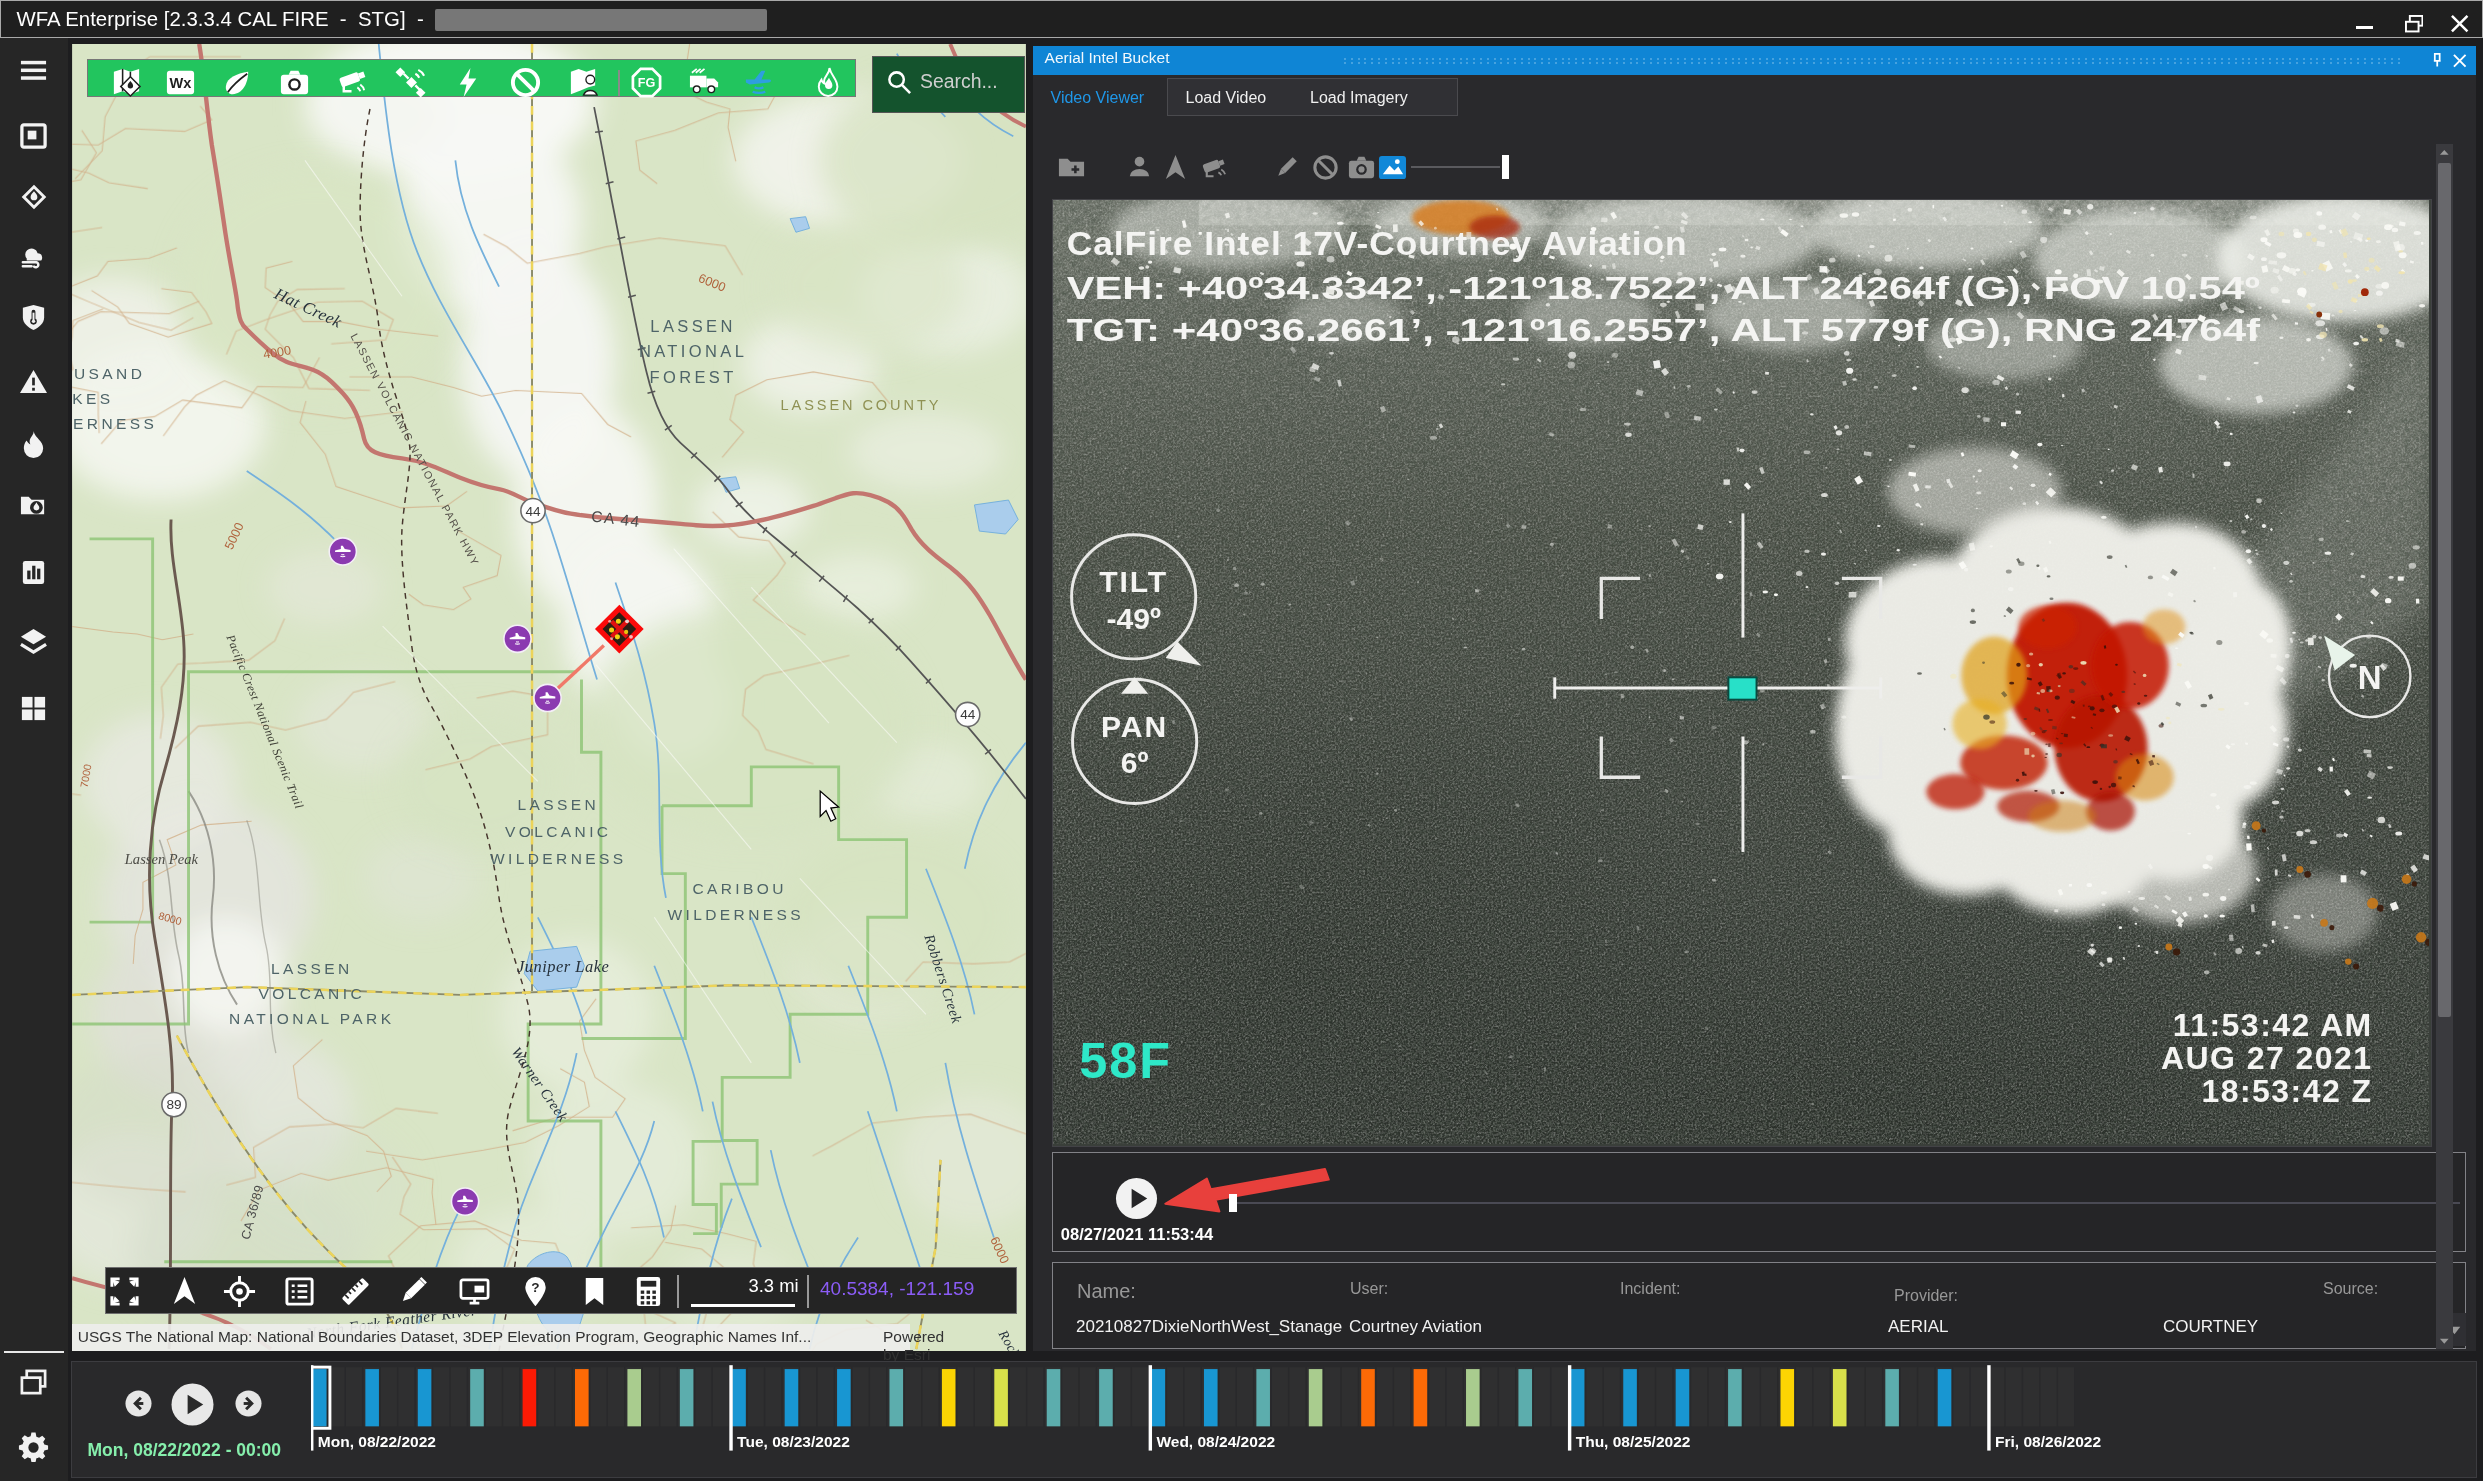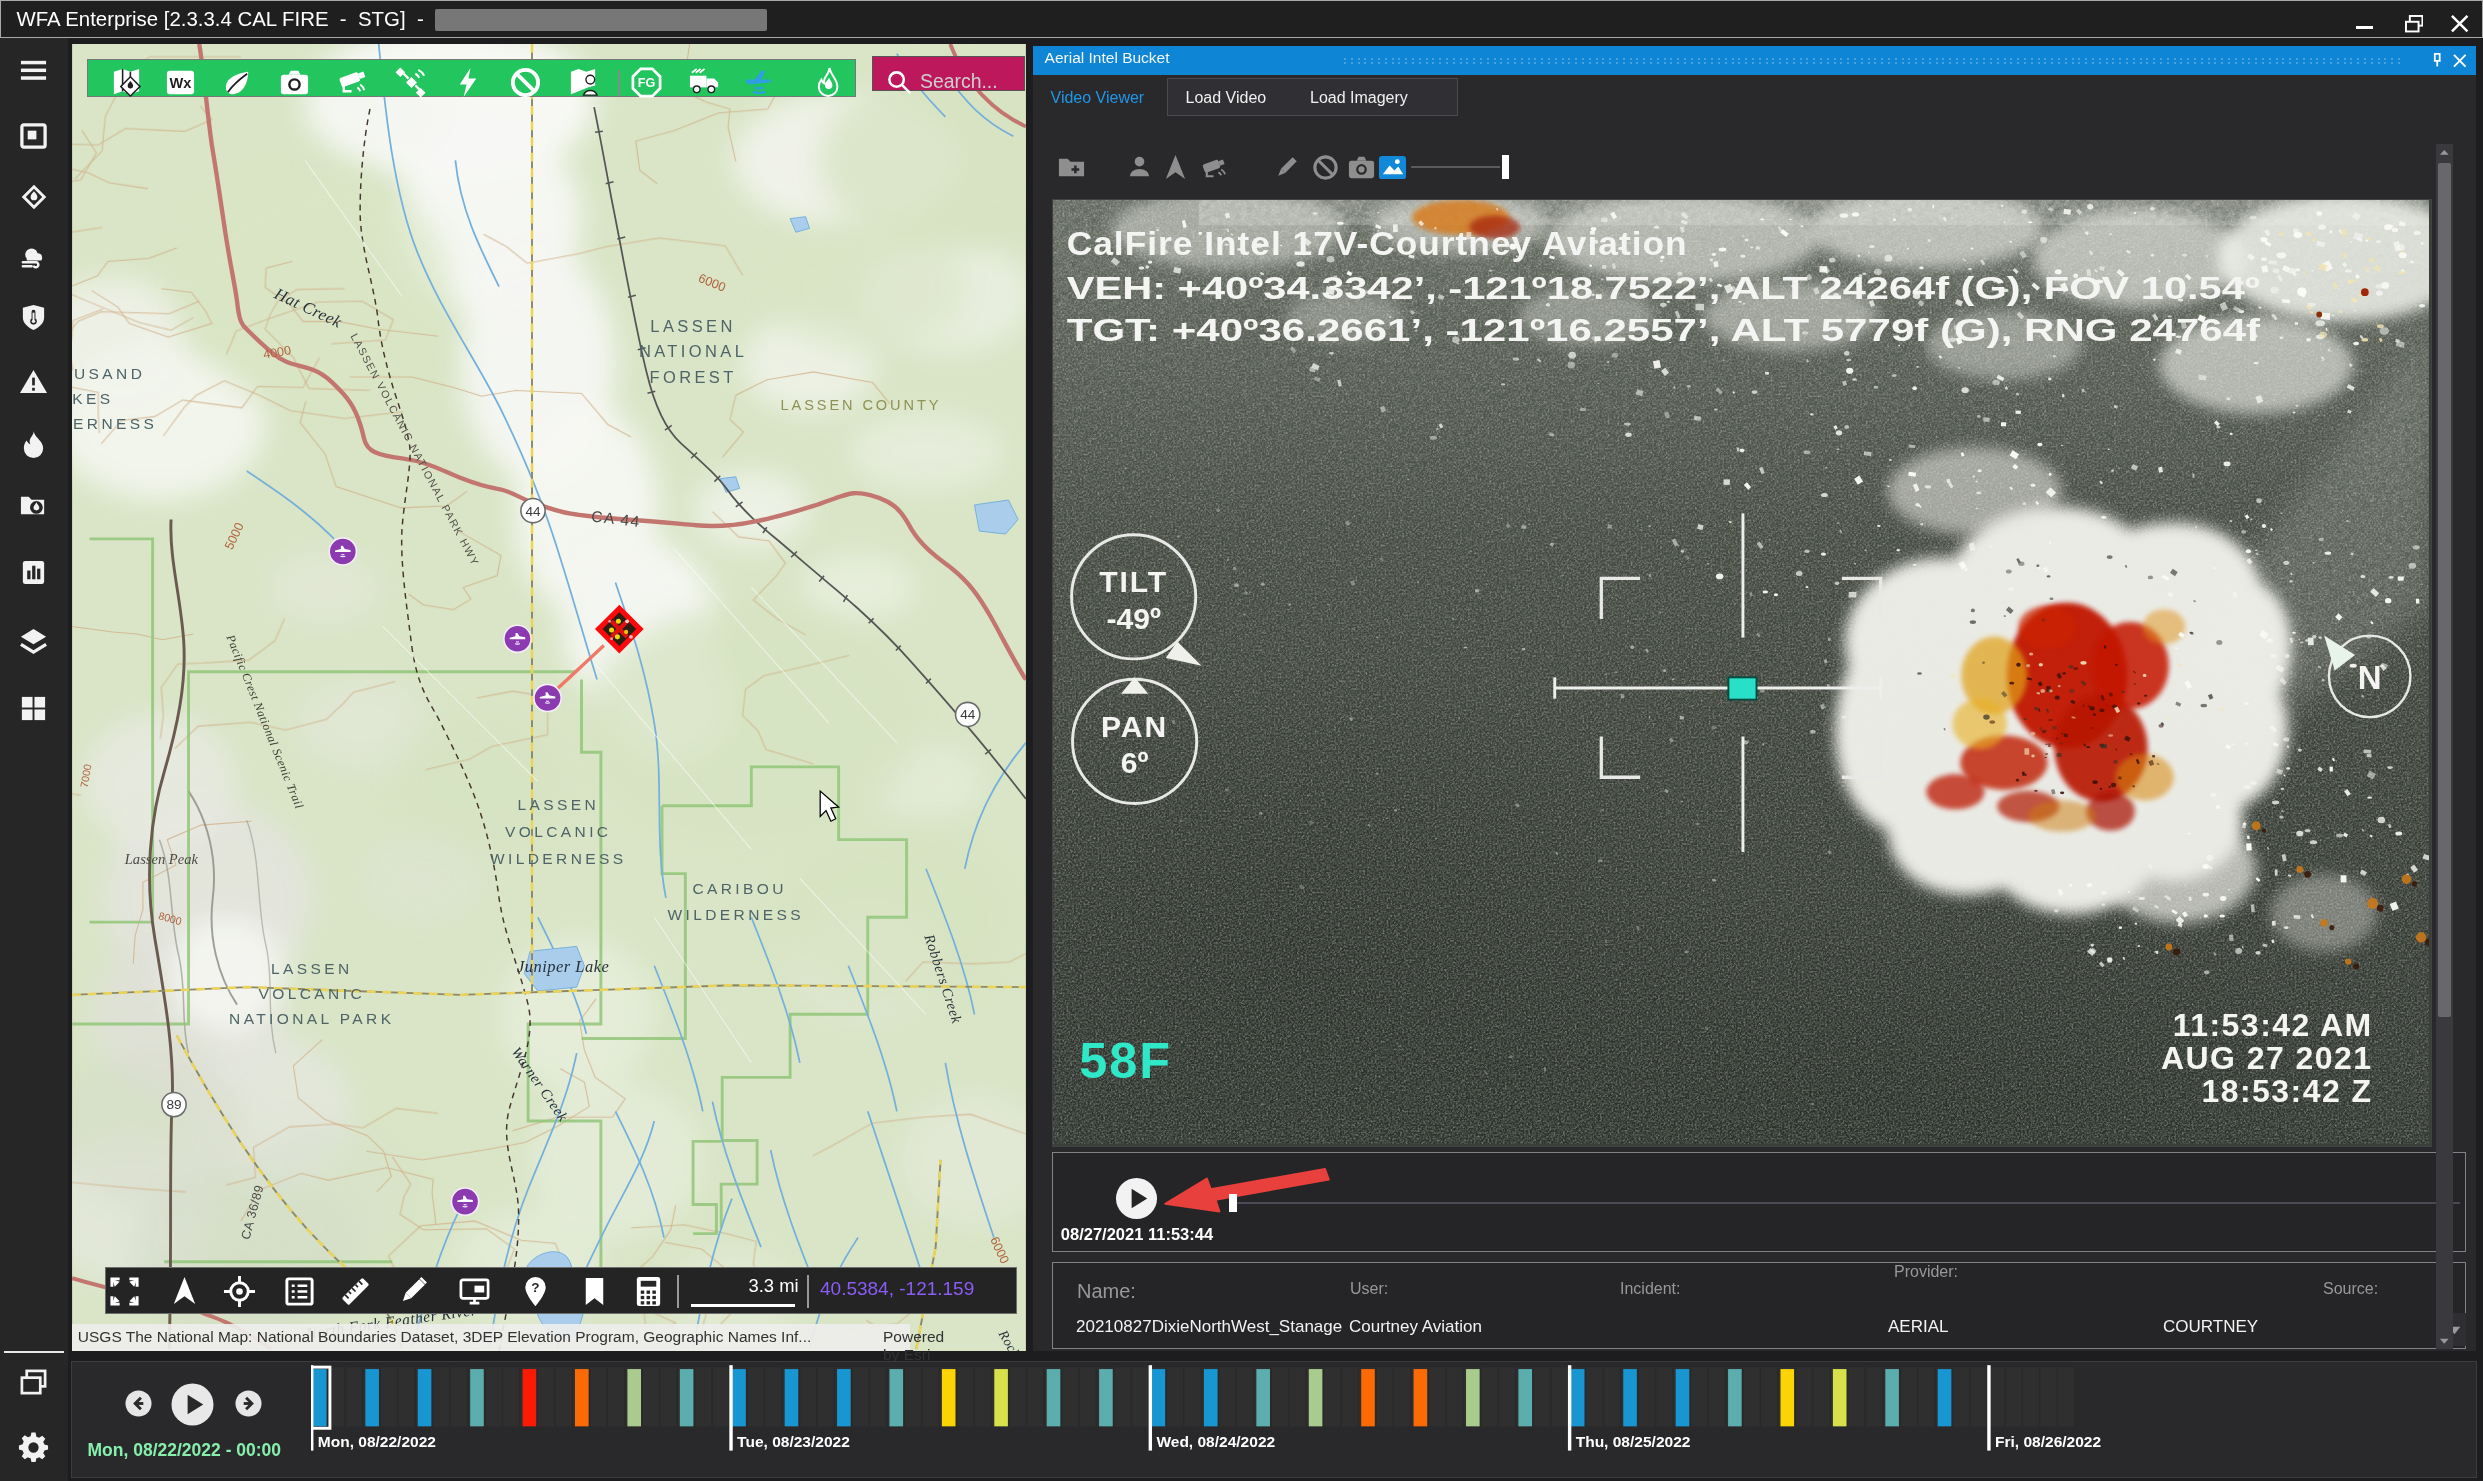--- a/index.html
+++ b/index.html
@@ -409,21 +409,21 @@
     </svg>
     <svg class="abs" style="left:654px;top:5.8px" width="33" height="33" viewBox="0 0 34 34">
       <path d="M4 14 L13 14 L20 5 L24 5 L20 14 L28 14 C30 14 31 16 28 17 L8 19 L4 17z" fill="#2e9fe0"></path>
       <path d="M13 22 a6 3.2 0 0 0 9 0 M11 26.5 a9 4 0 0 0 13 0" stroke="#2e9fe0" stroke-width="2.4" fill="none"></path>
     </svg>
     <svg class="abs" style="left:724px;top:5.8px" width="33" height="33" viewBox="0 0 34 34">
       <path d="M18 2 C18 8 13 10 12.5 15 C12.3 17 13.5 18.5 13.5 18.5 C11 17.5 10 15.5 9.7 14 C8 16 7 18.7 7 21.3 A9.6 9.6 0 0 0 26.2 21.3 C26.2 13.5 19.6 10 18 2z" fill="none" stroke="#ffffff" stroke-width="2"></path>
       <path d="M17.5 12 C18.8 15 21 16.8 21 19.8 A3.8 3.8 0 0 1 13.4 19.8 C13.4 17 16 15 17.5 12z" fill="#ffffff"></path>
     </svg>
   </div>
-<div class="abs" style="left:872px;top:56px;width:153px;height:35px;background:#be185d;border:1.9px solid #555;">
+<div class="abs" style="left:872px;top:56px;width:153px;height:57px;background:#14532d;border:1.9px solid #555;">
  <svg class="abs" style="left:12.6px;top:11.6px" width="27" height="27" viewBox="0 0 28 28">
       <circle cx="11" cy="11" r="7.5" fill="none" stroke="#fff" stroke-width="2.6"></circle>
       <path d="M16.5 16.5 L25 25" stroke="#fff" stroke-width="2.6"></path>
     </svg>
  <div class="abs" style="left:47px;top:12.6px;font-size:19.4px;color:#cfcfcf">Search...</div>
 </div>
 
 <div class="abs" style="left:105px;top:1267px;width:912px;height:47px;background:#242424;border:1px solid #6e6e6e;">
     <svg class="abs" style="left:1.9px;top:6.8px" width="33" height="33" viewBox="0 0 34 34">
       <g stroke="#ffffff" stroke-width="3" fill="none">
@@ -1537,21 +1537,21 @@
  </svg>
  <div class="abs" style="left:183px;top:49px;width:1224px;height:2.4px;background:#4a4a54;"></div>
  <div class="abs" style="left:176px;top:41px;width:7.8px;height:18.4px;background:#fff;"></div>
  <div class="abs" style="left:7.8px;top:72px;font-size:16.5px;font-weight:bold;color:#fff;">08/27/2021 11:53:44</div>
 </div>
 
 <div class="abs" style="left:1052px;top:1262px;width:1414px;height:87px;background:#252527;border:1px solid #828287;">
  <div class="abs" style="left:24px;top:16.5px;font-size:20px;color:#989898;">Name:</div>
  <div class="abs" style="left:297px;top:16.5px;font-size:16px;color:#989898;">User:</div>
  <div class="abs" style="left:567px;top:16.5px;font-size:16px;color:#989898;">Incident:</div>
- <div class="abs" style="left:841px;top:0;font-size:16px;color:#989898;">Provider:</div>
+ <div class="abs" style="left:841px;top:24px;font-size:16px;color:#989898;">Provider:</div>
  <div class="abs" style="left:1270px;top:16.5px;font-size:16px;color:#989898;">Source:</div>
  <div class="abs" style="left:23px;top:54px;font-size:17px;color:#f2f2f2;">20210827DixieNorthWest_Stanage</div>
  <div class="abs" style="left:296px;top:54px;font-size:17px;color:#f2f2f2;">Courtney Aviation</div>
  <div class="abs" style="left:835px;top:54px;font-size:17px;color:#f2f2f2;">AERIAL</div>
  <div class="abs" style="left:1110px;top:54px;font-size:17px;color:#f2f2f2;">COURTNEY</div>
  <div class="abs" style="left:1390px;top:50px;width:23px;height:33px;background:#2f2f33;">
    <svg width="23" height="33" viewBox="0 0 24 34">
         <path d="M6 14 L18 14 L12 22z" fill="#9a9a9a"></path>
       </svg></div>
 </div>

